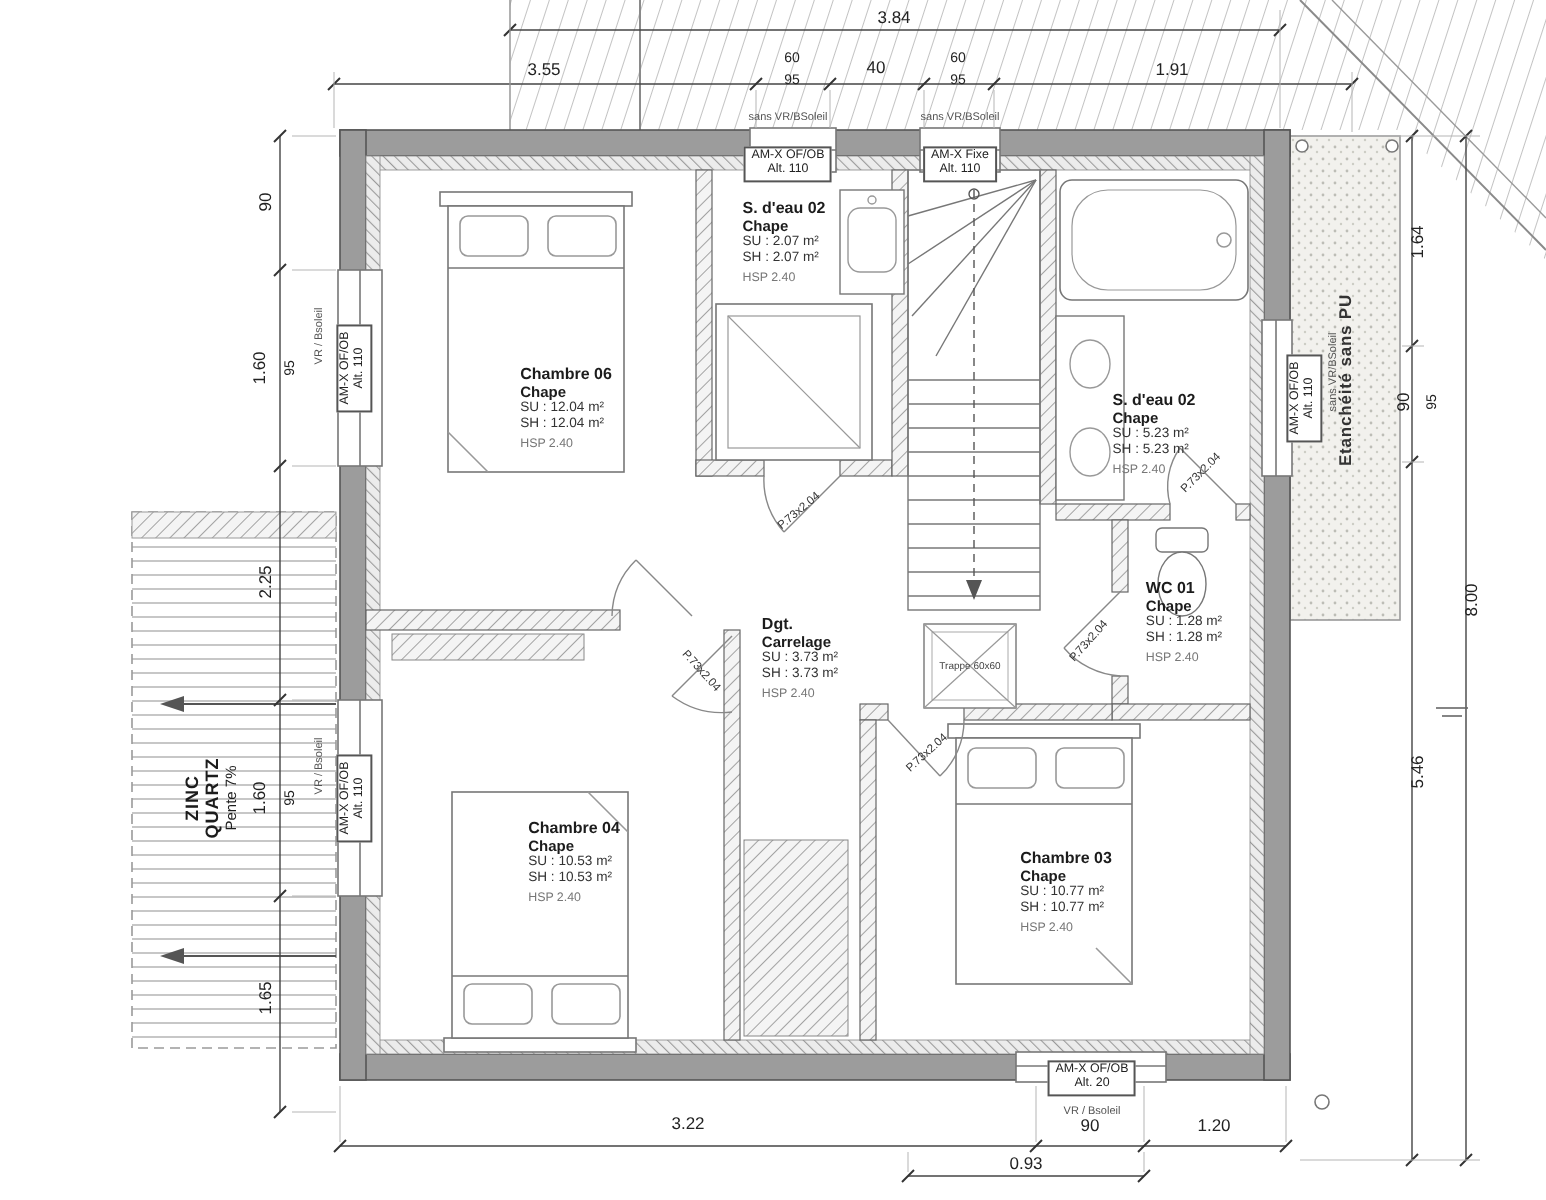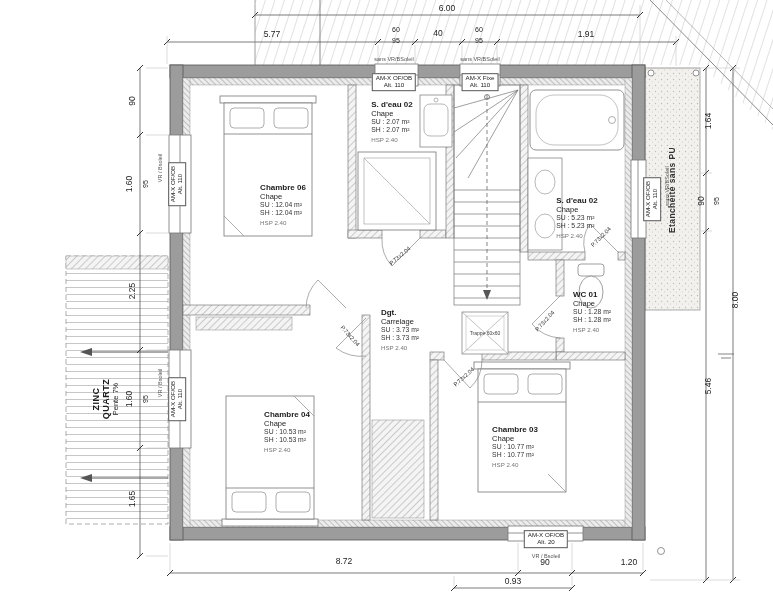--- a/index.html
+++ b/index.html
@@ -7,21 +7,21 @@
           font-family:"Liberation Sans",sans-serif;overflow:hidden;}
   svg.draw{position:absolute;left:0;top:0;}
   .lbl{position:absolute;transform:translate(-50%,-50%);font-size:8px;color:#1c1c1c;
        white-space:nowrap;line-height:1.1;}
   .rot{transform:translate(-50%,-50%) rotate(-90deg);}
   .dim{font-size:8.5px;color:#222;}
   .small{font-size:7px;}
   .tiny{font-size:5.5px;color:#555;}
   .room{text-align:left;}
   .room .rname{display:block;font-weight:bold;font-size:8px;}
-  .room .rfin{display:block;font-weight:normal;font-size:7.5px;}
+  .room .rfin{display:block;font-weight:bold;font-size:7.5px;}
   .room .rsu,.room .rsh{display:block;font-size:6.8px;color:#333;}
   .room .rhsp{display:block;font-size:6.2px;color:#777;margin-top:4px;}
   .wbox{background:#fff;border:0.6px solid #555;padding:1px 3px;text-align:center;}
   .wbox .l1,.wbox .l2{display:block;font-size:6.2px;color:#222;}
   .door{font-size:5.8px;color:#333;}
   .zinc{text-align:center;}
   .zinc .z1,.zinc .z2{display:block;font-weight:bold;font-size:9px;letter-spacing:0.5px;}
   .zinc .z3{display:block;font-size:7.5px;}
   .etan{font-weight:bold;font-size:8.5px;color:#333;letter-spacing:0.4px;}
   .trap{font-size:5px;color:#444;}
@@ -327,21 +327,21 @@
   <span class="rsh">SH : 3.73 m²</span>
   <span class="rhsp">HSP 2.40</span>
 </div>
 <div class="lbl room" style="left:287px;top:432px">
   <span class="rname">Chambre 04</span>
   <span class="rfin">Chape</span>
   <span class="rsu">SU : 10.53 m²</span>
   <span class="rsh">SH : 10.53 m²</span>
   <span class="rhsp">HSP 2.40</span>
 </div>
-<div class="lbl room" style="left:515px;top:447px">
+<div class="lbl room" style="left:533px;top:447px">
   <span class="rname">Chambre 03</span>
   <span class="rfin">Chape</span>
   <span class="rsu">SU : 10.77 m²</span>
   <span class="rsh">SH : 10.77 m²</span>
   <span class="rhsp">HSP 2.40</span>
 </div>
 
 <div class="lbl tiny" style="left:394px;top:59px">sans VR/BSoleil</div>
 <div class="lbl wbox" style="left:394px;top:82px">
   <span class="l1">AM-X OF/OB</span>
@@ -379,22 +379,22 @@
   <span class="z3">Pente 7%</span>
 </div>
 <div class="lbl etan rot" style="left:673px;top:190px">Etanchéité sans PU</div>
 <div class="lbl trap" style="left:485px;top:334px">Trappe 60x60</div>
 <div class="lbl door" style="left:400px;top:256px;transform:translate(-50%,-50%) rotate(-40deg)">P.73x2.04</div>
 <div class="lbl door" style="left:350px;top:336px;transform:translate(-50%,-50%) rotate(48deg)">P.73x2.04</div>
 <div class="lbl door" style="left:545px;top:321px;transform:translate(-50%,-50%) rotate(-48deg)">P.73x2.04</div>
 <div class="lbl door" style="left:601px;top:237px;transform:translate(-50%,-50%) rotate(-45deg)">P.73x2.04</div>
 <div class="lbl door" style="left:464px;top:377px;transform:translate(-50%,-50%) rotate(-42deg)">P.73x2.04</div>
 
-<div class="lbl dim" style="left:447px;top:9px">6.00</div>
-<div class="lbl dim" style="left:272px;top:35px">5.77</div>
+<div class="lbl dim" style="left:447px;top:9px">3.84</div>
+<div class="lbl dim" style="left:272px;top:35px">3.55</div>
 <div class="lbl dim small" style="left:396px;top:30px">60</div>
 <div class="lbl dim small" style="left:396px;top:41px">95</div>
 <div class="lbl dim" style="left:438px;top:34px">40</div>
 <div class="lbl dim small" style="left:479px;top:30px">60</div>
 <div class="lbl dim small" style="left:479px;top:41px">95</div>
 <div class="lbl dim" style="left:586px;top:35px">1.91</div>
 
 <div class="lbl dim rot" style="left:133px;top:101px">90</div>
 <div class="lbl dim rot" style="left:130px;top:184px">1.60</div>
 <div class="lbl dim rot small" style="left:146px;top:184px">95</div>
@@ -402,18 +402,18 @@
 <div class="lbl dim rot" style="left:130px;top:399px">1.60</div>
 <div class="lbl dim rot small" style="left:146px;top:399px">95</div>
 <div class="lbl dim rot" style="left:133px;top:499px">1.65</div>
 
 <div class="lbl dim rot" style="left:709px;top:121px">1.64</div>
 <div class="lbl dim rot" style="left:702px;top:201px">90</div>
 <div class="lbl dim rot small" style="left:717px;top:201px">95</div>
 <div class="lbl dim rot" style="left:736px;top:300px">8.00</div>
 <div class="lbl dim rot" style="left:709px;top:386px">5.46</div>
 
-<div class="lbl dim" style="left:344px;top:562px">8.72</div>
+<div class="lbl dim" style="left:344px;top:562px">3.22</div>
 <div class="lbl dim" style="left:545px;top:563px">90</div>
-<div class="lbl dim" style="left:629px;top:563px">1.20</div>
+<div class="lbl dim" style="left:607px;top:563px">1.20</div>
 <div class="lbl dim" style="left:513px;top:582px">0.93</div>
 
 </div>
 
 </body></html>

